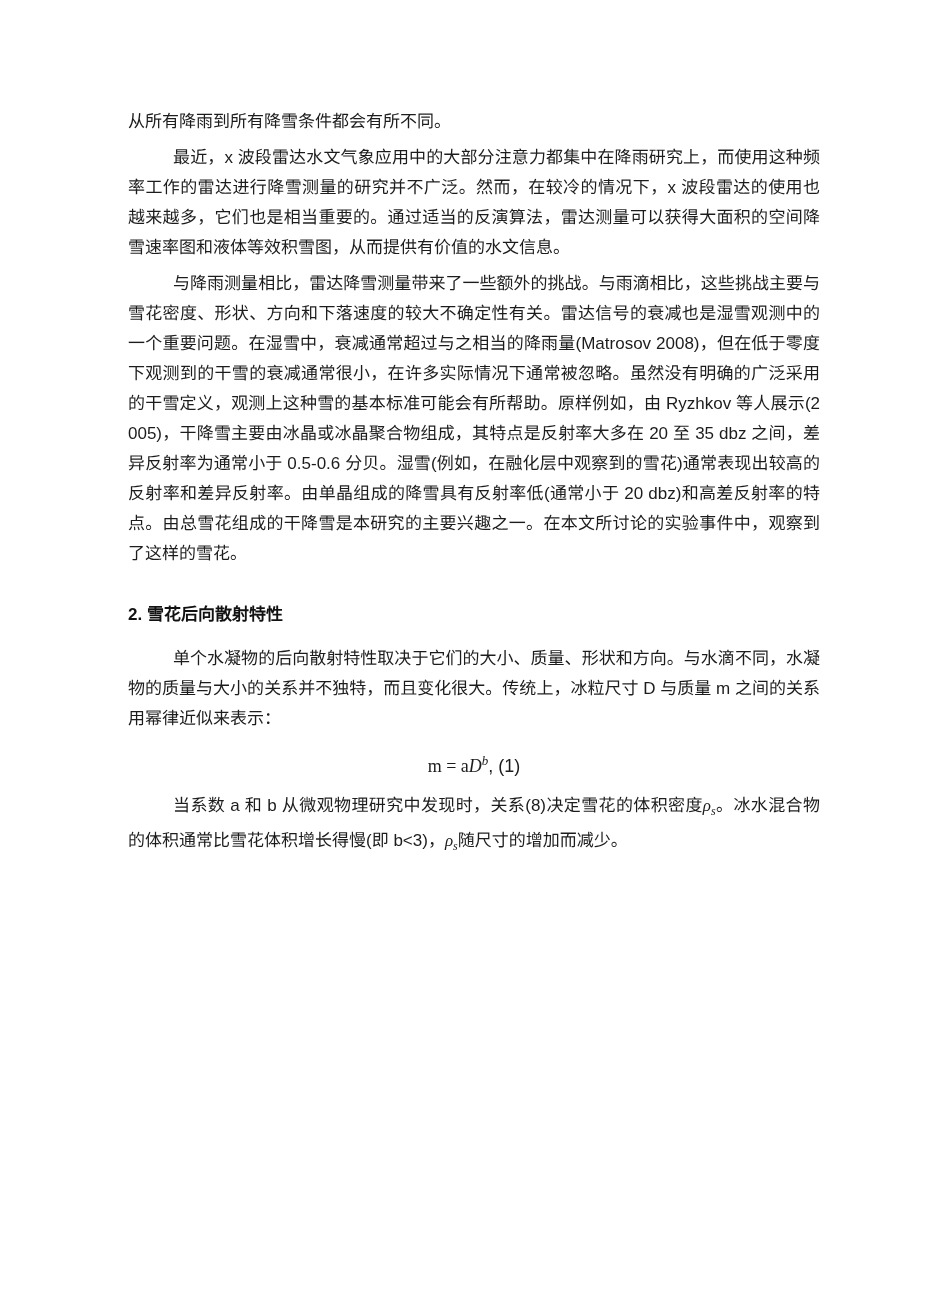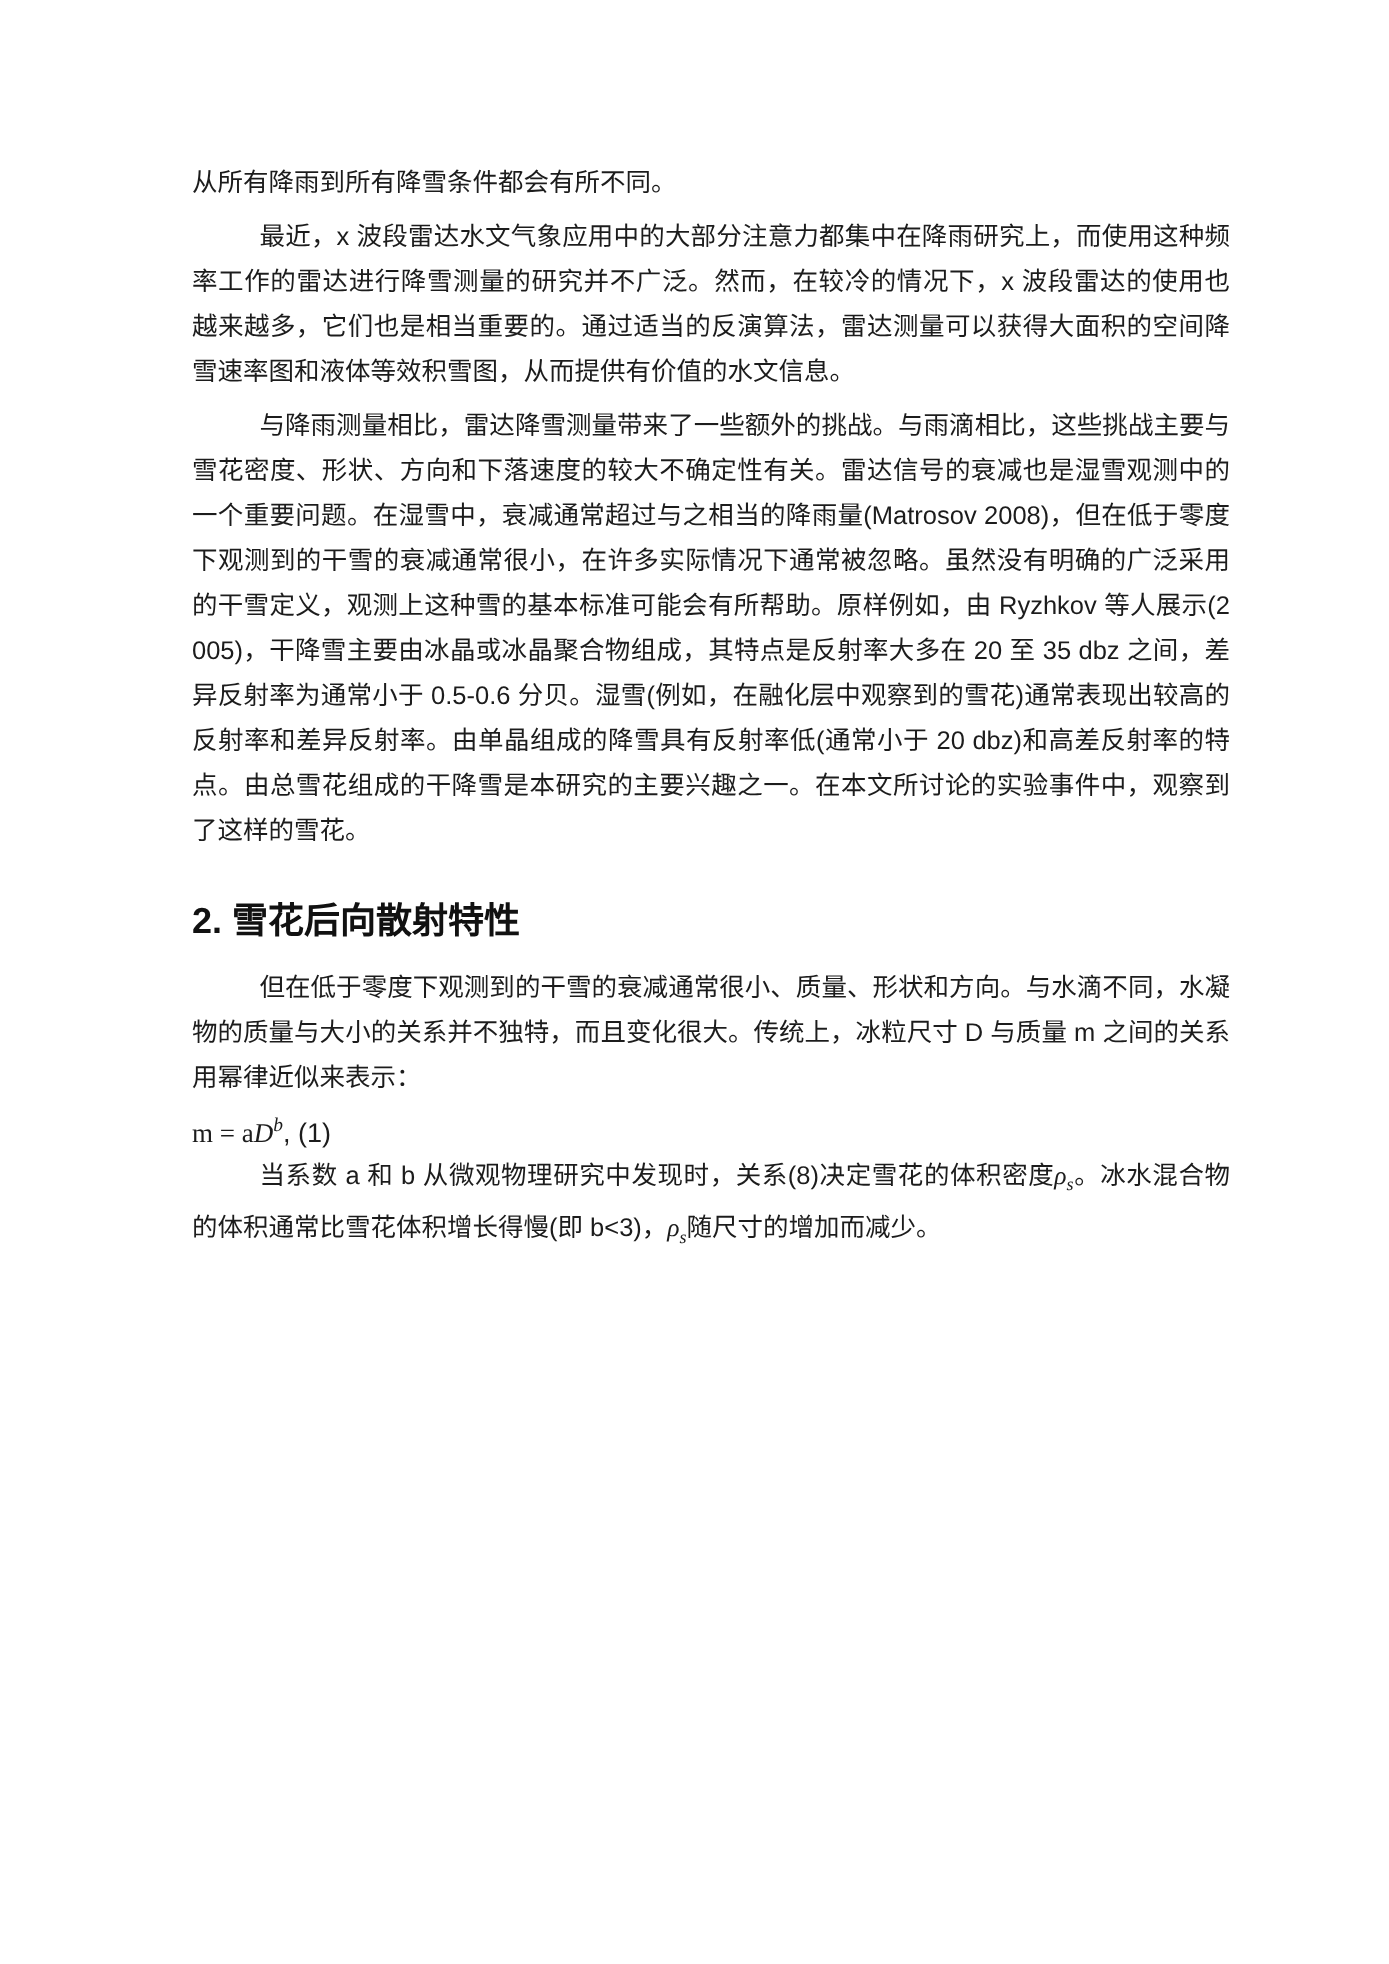--- a/index.html
+++ b/index.html
@@ -29,31 +29,31 @@
     line-height: 30px;
     text-align: justify;
     text-indent: 45px;
     word-break: break-all;
   }
   .para-first {
     text-indent: 0;
   }
   .section-heading {
     margin: 30px 0 13px 0;
-    font-size: 24px;
+    font-size: 17px;
     line-height: 32px;
     font-weight: 700;
     color: #111111;
     text-indent: 0;
   }
   .equation-line {
     margin: 2px 0 4px 0;
     font-size: 18px;
-    line-height: 20px;
-    text-align: left;
+    line-height: 42px;
+    text-align: center;
     font-family: "Liberation Serif", serif;
   }
   .mvar {
     font-style: italic;
     font-family: "Liberation Serif", serif;
   }
   .mexp {
     font-style: italic;
     font-family: "Liberation Serif", serif;
     font-size: 13px;
@@ -80,20 +80,20 @@
     <p class="para para-first">从所有降雨到所有降雪条件都会有所不同。</p>
 
     <p class="para">最近，x 波段雷达水文气象应用中的大部分注意力都集中在降雨研究上，而使用这种频率工作的雷达进行降雪测量的研究并不广泛。然而，在较冷的情况下，x 波段雷达的使用也越来越多，它们也是相当重要的。通过适当的反演算法，雷达测量可以获得大面积的空间降雪速率图和液体等效积雪图，从而提供有价值的水文信息。</p>
 
     <p class="para">与降雨测量相比，雷达降雪测量带来了一些额外的挑战。与雨滴相比，这些挑战主要与雪花密度、形状、方向和下落速度的较大不确定性有关。雷达信号的衰减也是湿雪观测中的一个重要问题。在湿雪中，衰减通常超过与之相当的降雨量(Matrosov 2008)，但在低于零度下观测到的干雪的衰减通常很小，在许多实际情况下通常被忽略。虽然没有明确的广泛采用的干雪定义，观测上这种雪的基本标准可能会有所帮助。原样例如，由 Ryzhkov 等人展示(2005)，干降雪主要由冰晶或冰晶聚合物组成，其特点是反射率大多在 20 至 35 dbz 之间，差异反射率为通常小于 0.5-0.6 分贝。湿雪(例如，在融化层中观察到的雪花)通常表现出较高的反射率和差异反射率。由单晶组成的降雪具有反射率低(通常小于 20 dbz)和高差反射率的特点。由总雪花组成的干降雪是本研究的主要兴趣之一。在本文所讨论的实验事件中，观察到了这样的雪花。</p>
 
 
 
     <h2 class="section-heading">2. 雪花后向散射特性</h2>
 
-    <p class="para">但在低于零度下观测到的干雪的衰减通常很小、质量、形状和方向。与水滴不同，水凝物的质量与大小的关系并不独特，而且变化很大。传统上，冰粒尺寸 D 与质量 m 之间的关系用幂律近似来表示：</p>
+    <p class="para">单个水凝物的后向散射特性取决于它们的大小、质量、形状和方向。与水滴不同，水凝物的质量与大小的关系并不独特，而且变化很大。传统上，冰粒尺寸 D 与质量 m 之间的关系用幂律近似来表示：</p>
 
     <div class="equation-line"><span>m = a</span><span class="mvar">D</span><sup class="mexp">b</sup><span class="eq-tail">, (1)</span></div>
 
     <p class="para"><span>当系数 a 和 b 从微观物理研究中发现时，关系(8)决定雪花的体积密度</span><span class="rho">ρ</span><sub class="rho-sub">s</sub><span>。冰水混合物的体积通常比雪花体积增长得慢(即 b&lt;3)，</span><span class="rho">ρ</span><sub class="rho-sub">s</sub><span>随尺寸的增加而减少。</span></p>
 
   </div>
 </div>
 
 </body></html>

